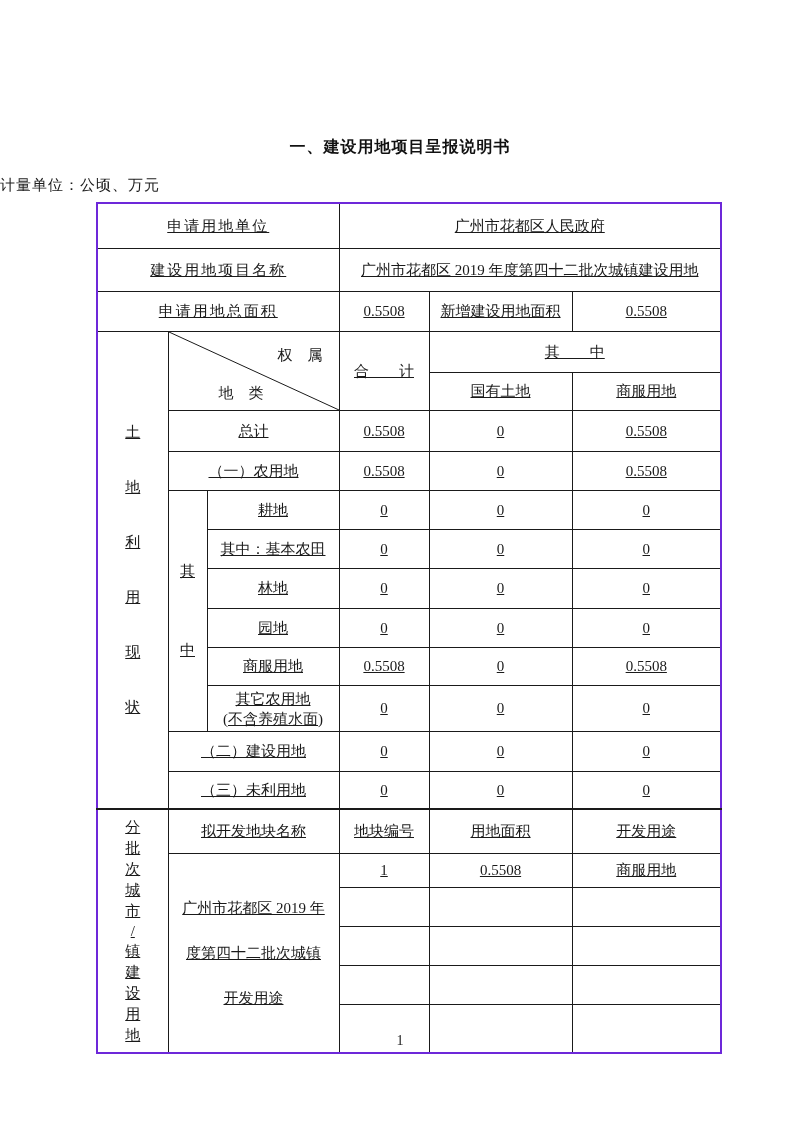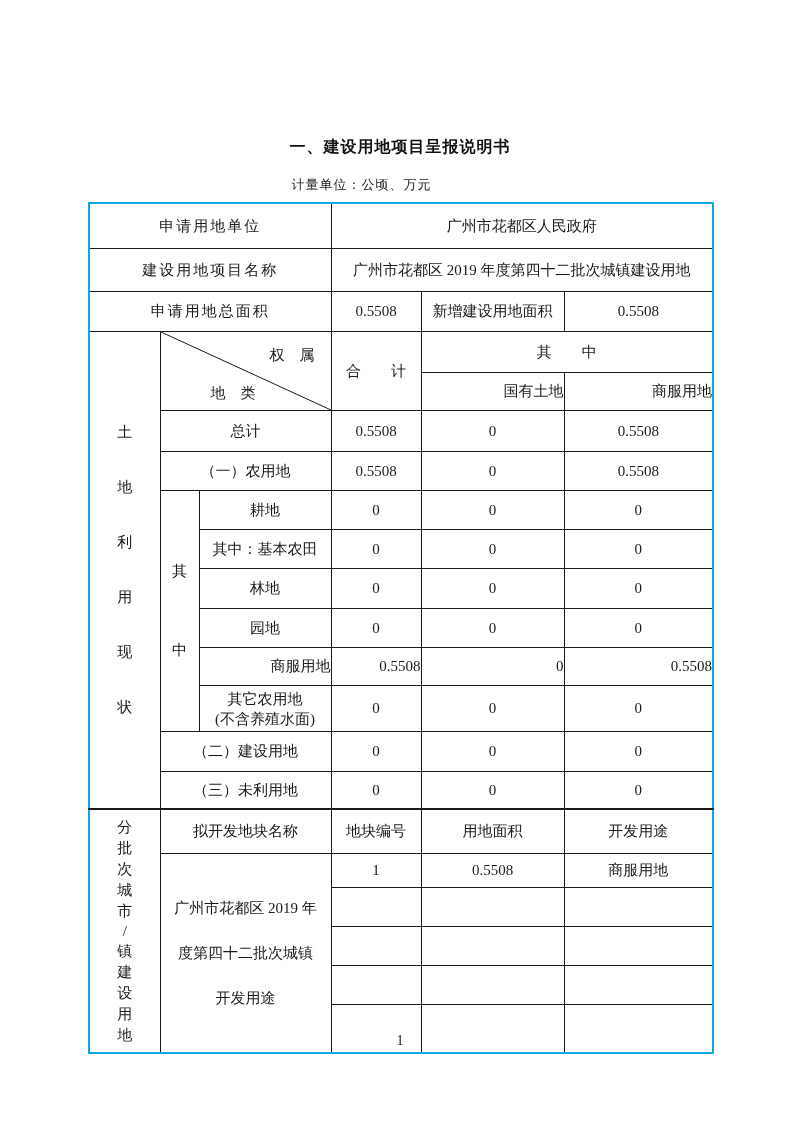--- a/index.html
+++ b/index.html
@@ -6,34 +6,35 @@
   body{
     width:800px;height:1131px;position:relative;background:#ffffff;
     font-family:"Liberation Serif","DejaVu Serif",serif;color:#1a1a1a;
   }
   .page-title{
     position:absolute;top:137px;left:0;width:800px;text-align:center;
     font-family:"DejaVu Sans","Liberation Sans",sans-serif;
     font-weight:bold;font-size:16px;letter-spacing:1px;color:#111;
   }
   .unit-note{
-    position:absolute;top:176px;left:0;width:683px;text-align:center;
-    font-size:13px;letter-spacing:1px;margin-left:20px;
+    position:absolute;top:176px;left:0;width:683px;text-align:left;
+    font-size:15px;letter-spacing:1px;
   }
   table.report{
-    position:absolute;left:88px;top:202px;width:624px;
+    position:absolute;left:96px;top:202px;width:624px;
     border-collapse:collapse;table-layout:fixed;
-    border:2px solid #0ea5e9;
+    border:2px solid #6d28d9;
+    text-decoration:underline;
   }
   table.report td{
     border:1px solid #1a1a1a;text-align:center;vertical-align:middle;
     font-size:15px;padding:0;overflow:hidden;
   }
   tr.h44 td{height:44px;} tr.h42 td{height:42px;} tr.h39 td{height:39px;}
-  tr.h40 td{height:40px;} tr.h37 td{height:37px;text-align:right;} tr.h38 td{height:38px;}
+  tr.h40 td{height:40px;} tr.h37 td{height:37px;} tr.h38 td{height:38px;}
   tr.h45 td{height:45px;} tr.h36 td{height:36px;margin-left:20px;} tr.h43 td{height:43px;}
   tr.h33 td{height:33px;} tr.h47 td{height:47px;}
   tr.thick-top td{border-top:2px solid #1a1a1a;}
   td.lbl{letter-spacing:2px;}
   td.diag{position:relative;padding:0;}
   td.diag svg{position:absolute;left:0;top:0;width:100%;height:100%;display:block;}
   .diag-tr{position:absolute;top:14px;right:16px;white-space:pre;}
   .diag-bl{position:absolute;bottom:7px;left:50px;white-space:pre;}
   .pre{white-space:pre;margin-left:16px;}
   .vstack{display:flex;flex-direction:column;align-items:center;justify-content:center;width:100%;height:100%;}

